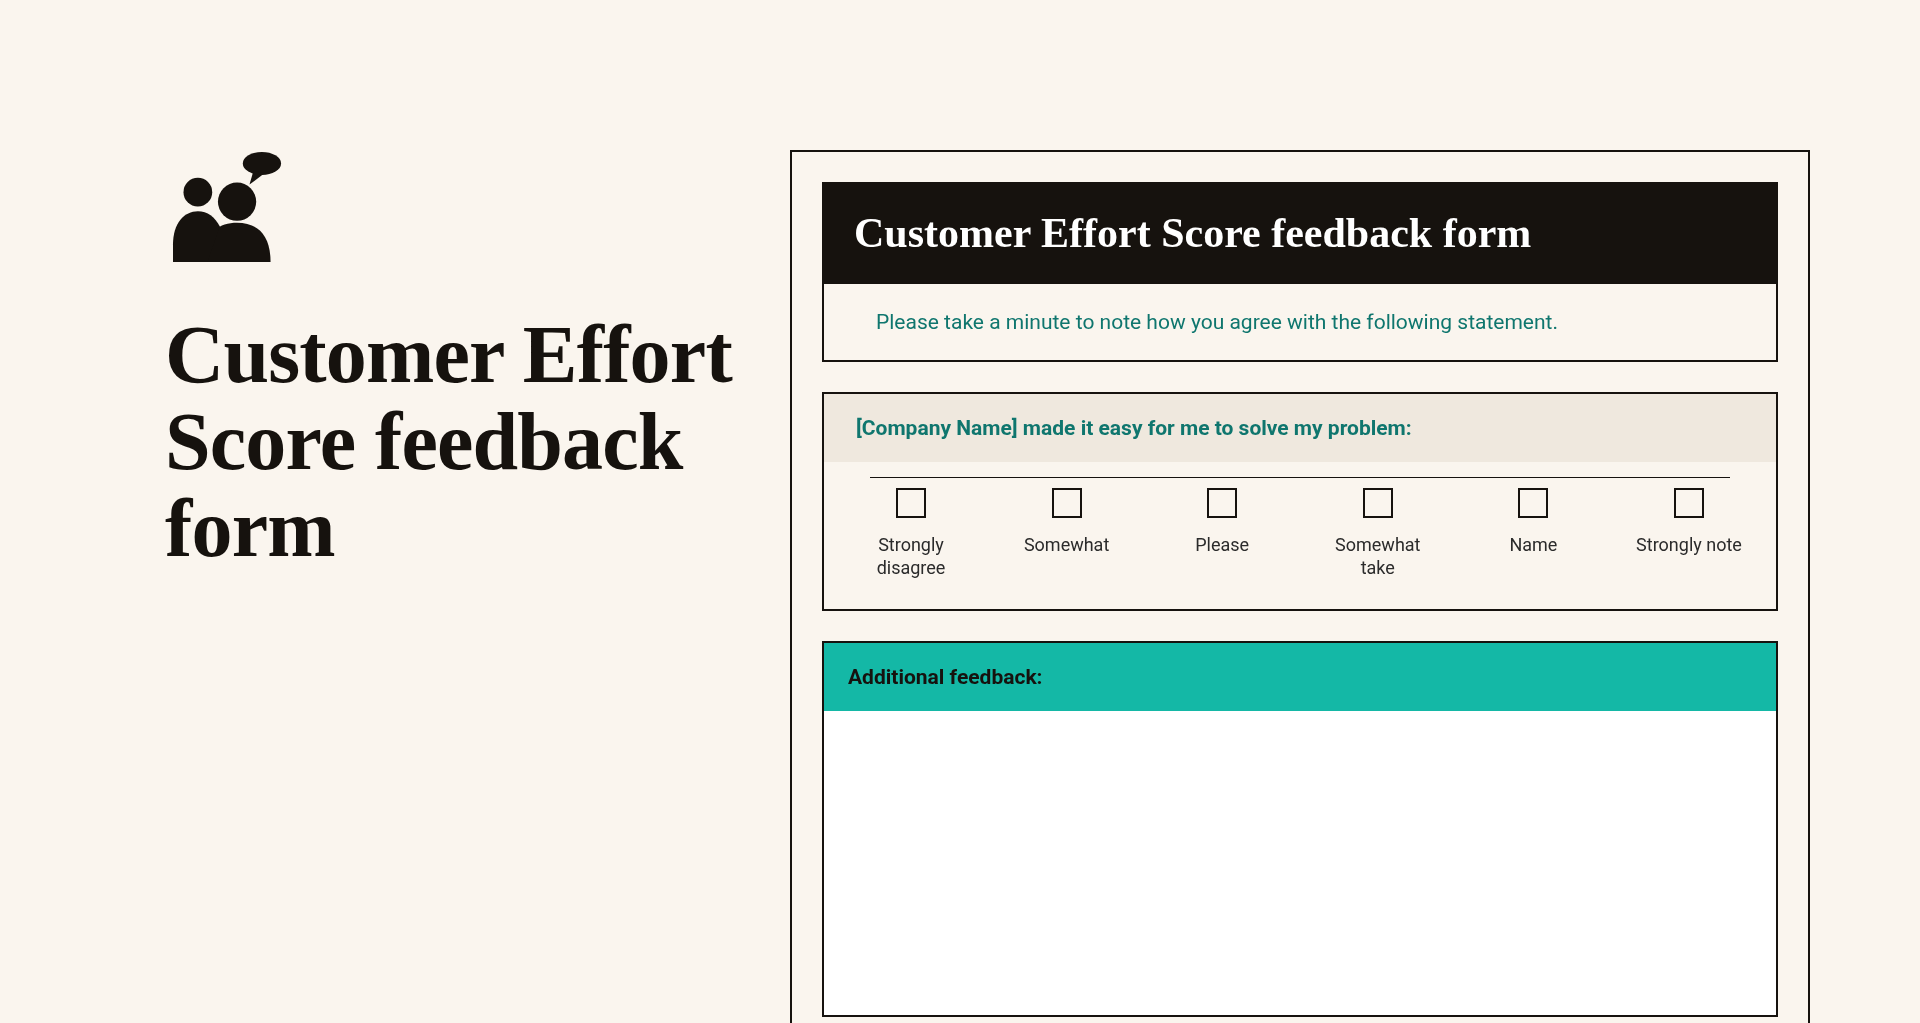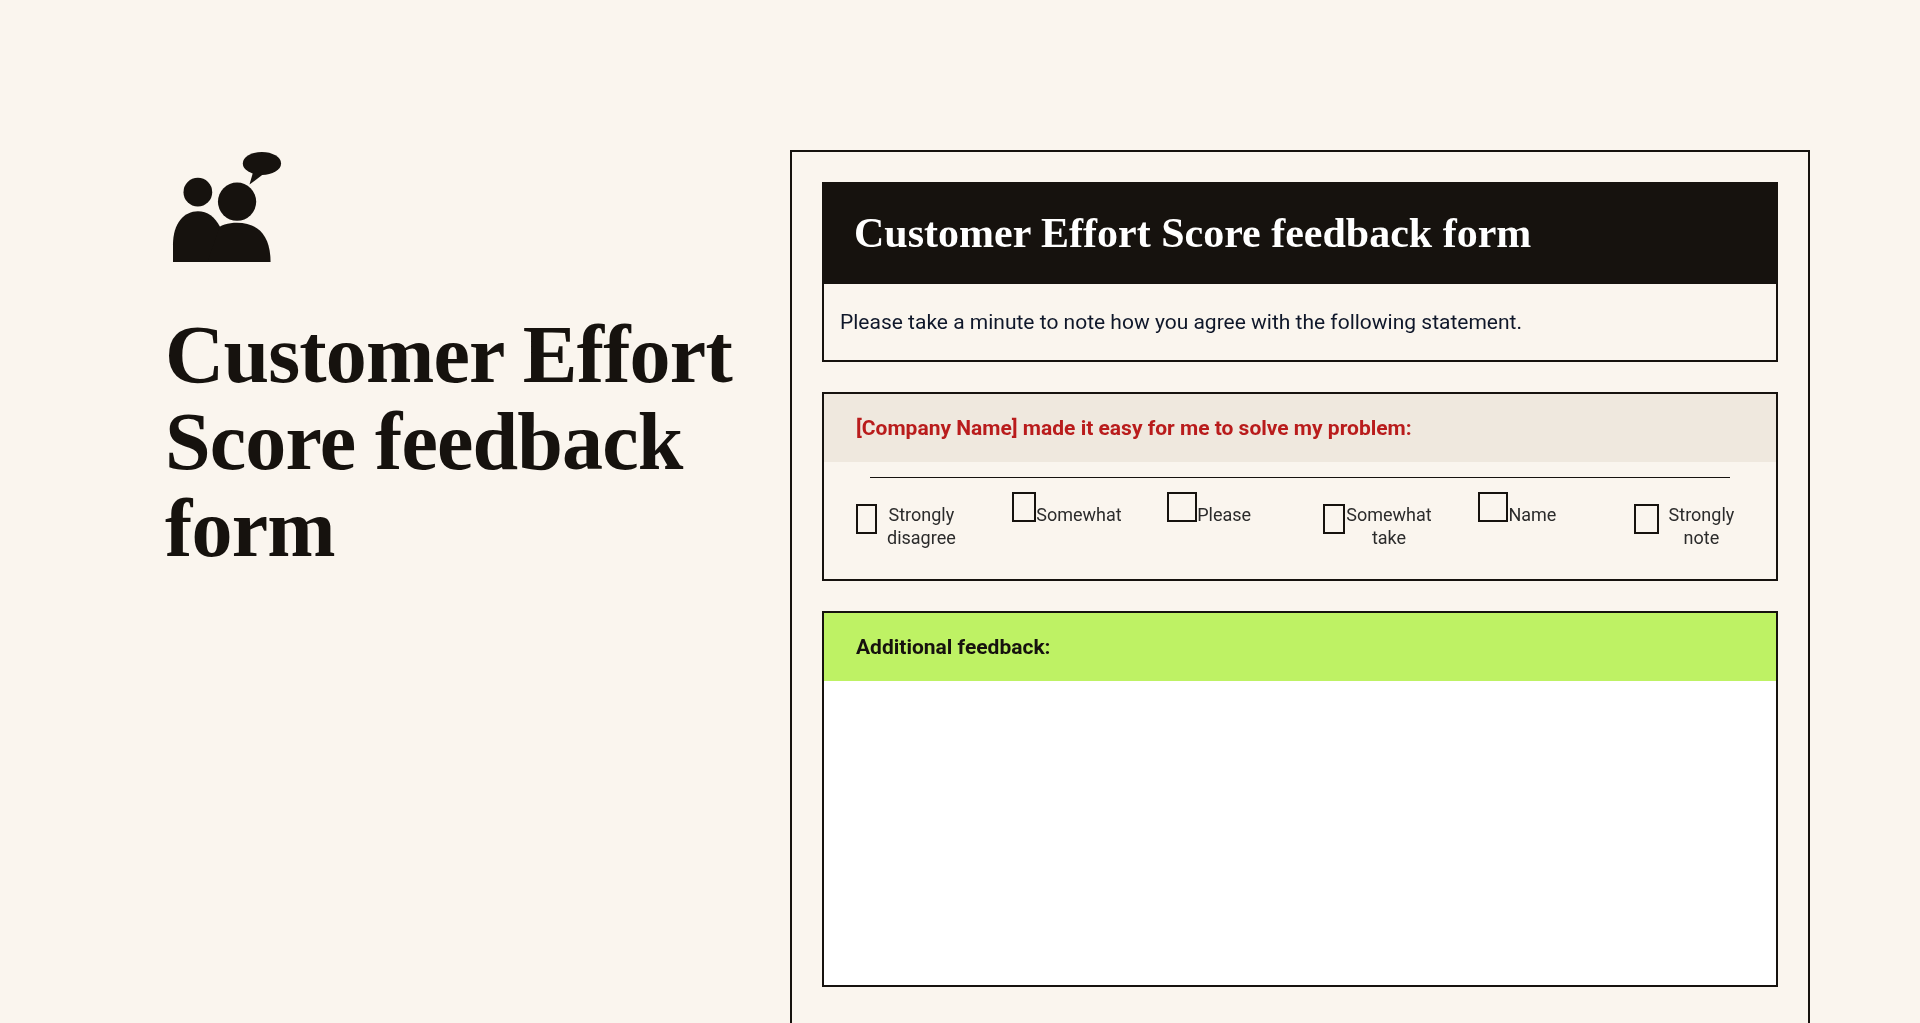--- a/index.html
+++ b/index.html
@@ -50,36 +50,36 @@
     padding: 28px 32px;
     font-family: Georgia, "Times New Roman", serif;
     font-weight: 700;
     font-size: 42px;
     line-height: 1.1;
   }
 
   .intro-box {
     border: 2px solid #16120e;
     border-top: none;
-    padding: 26px 16px;
+    padding: 26px 52px;
     font-size: 21px;
-    color: #0f172a;
+    color: #0f766e;
   }
 
   .question-box {
     margin-top: 30px;
     border: 2px solid #16120e;
     padding: 0;
   }
   .question-title {
     background: #efe8de;
     padding: 22px 32px;
     font-weight: 700;
     font-size: 21px;
-    color: #b91c1c;
+    color: #0f766e;
   }
   .scale-area {
     position: relative;
     padding: 26px 32px 30px 32px;
   }
   .scale-row {
     position: relative;
     display: flex;
     justify-content: space-between;
     align-items: flex-start;
@@ -91,21 +91,21 @@
     top: 15px;
     height: 0;
     border-top: 1px solid #16120e;
     z-index: 0;
   }
   .scale-item {
     position: relative;
     z-index: 1;
     width: 110px;
     display: flex;
-    flex-direction: row;
+    flex-direction: column;
     align-items: center;
     text-align: center;
   }
   .scale-check {
     width: 30px;
     height: 30px;
     border: 2px solid #16120e;
     background: #faf5ee;
     cursor: pointer;
   }
@@ -115,22 +115,22 @@
     line-height: 1.25;
     color: #2b2b2b;
   }
 
   .feedback-box {
     margin-top: 30px;
     border: 2px solid #16120e;
     background: #fff;
   }
   .feedback-title {
-    background: #bef264;
-    padding: 22px 32px;
+    background: #14b8a6;
+    padding: 22px 24px;
     font-weight: 700;
     font-size: 21px;
     color: #16120e;
   }
   .feedback-textarea {
     width: 100%;
     height: 300px;
     border: none;
     resize: none;
     padding: 20px 28px;

